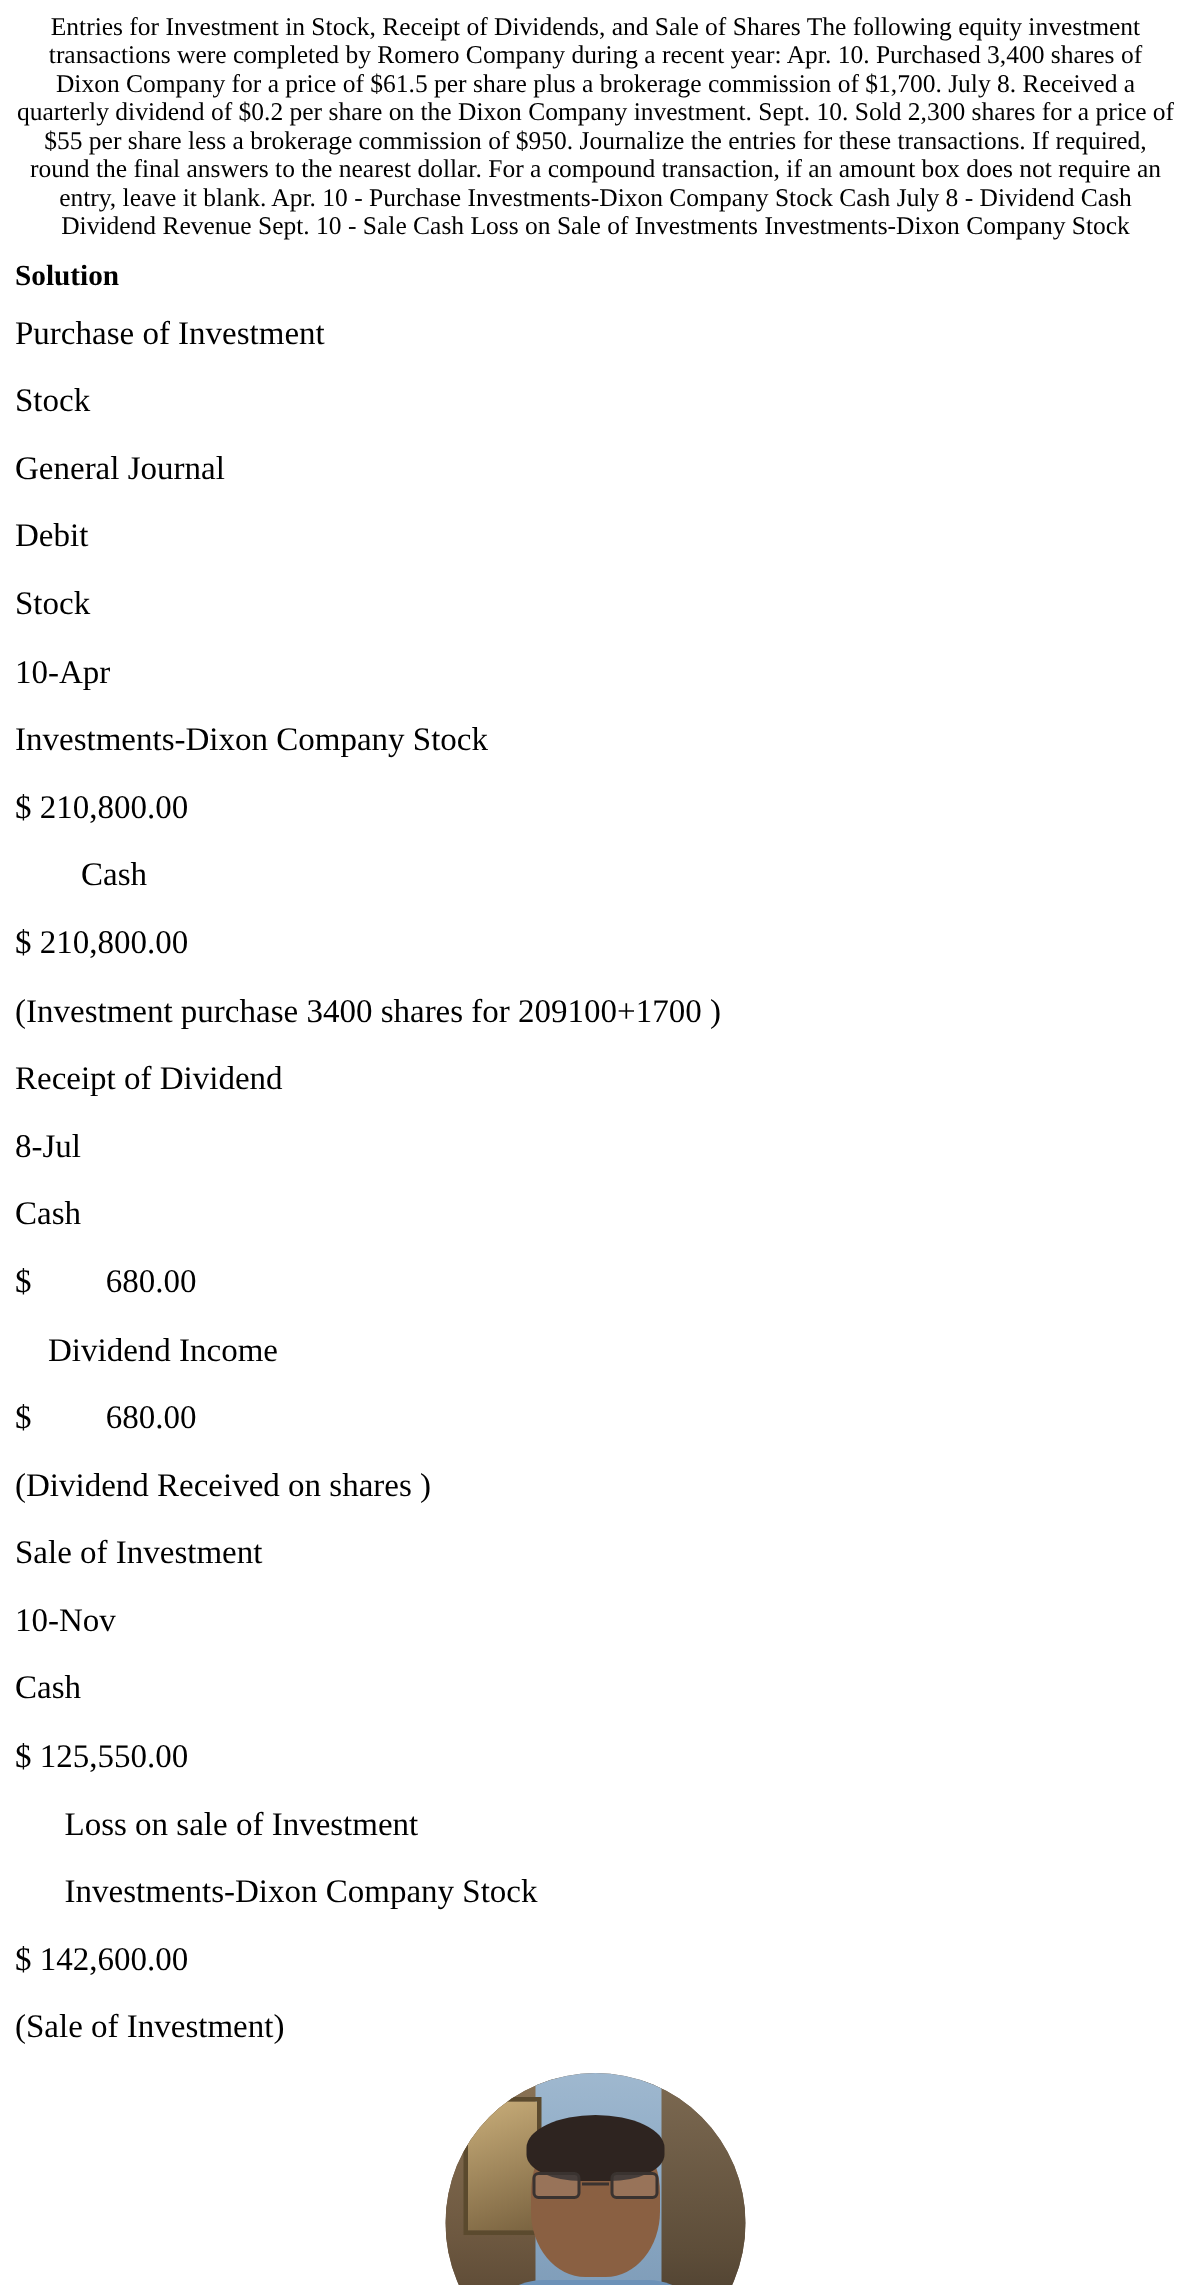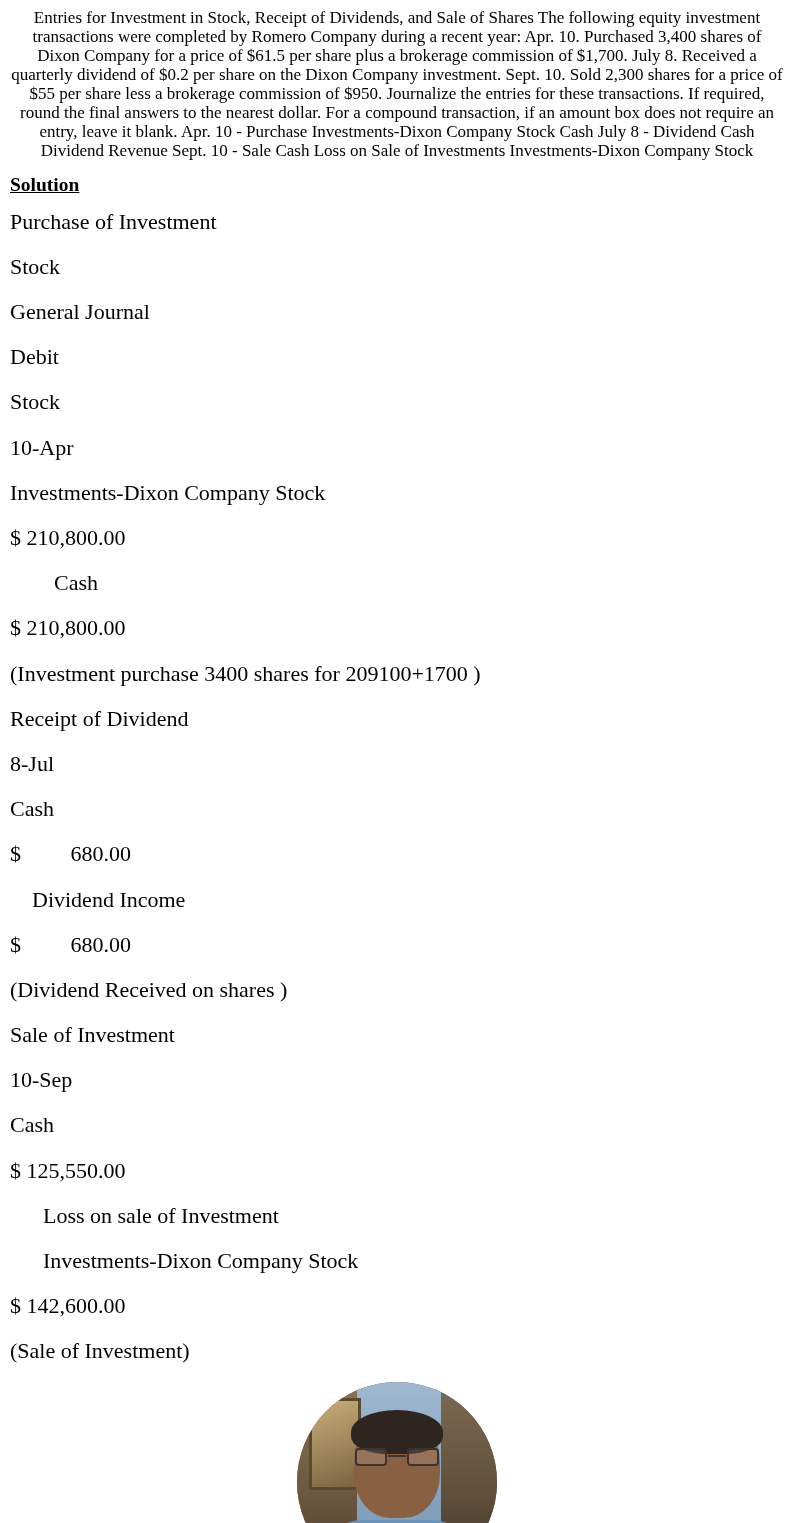--- a/index.html
+++ b/index.html
@@ -21,21 +21,20 @@
     font-size: 17px;
     line-height: 1.12;
     text-align: center;
     margin: 0 0 8px 0;
   }
   h2.solution-heading {
     font-size: 19.5px;
     font-weight: bold;
     margin: 14px 0 14px 0;
     line-height: 1.1;
-    text-decoration: underline;
   }
   .entry-line {
     font-size: 22px;
     line-height: 1.1;
     margin: 0 0 21px 0;
     white-space: pre;
   }
   .entry-line.last {
     margin-bottom: 18px;
   }
@@ -198,21 +197,21 @@
   <div class="entry-line">$ 210,800.00</div>
   <div class="entry-line">(Investment purchase 3400 shares for 209100+1700 )</div>
   <div class="entry-line">Receipt of Dividend</div>
   <div class="entry-line">8-Jul</div>
   <div class="entry-line">Cash</div>
   <div class="entry-line">$         680.00</div>
   <div class="entry-line">    Dividend Income</div>
   <div class="entry-line">$         680.00</div>
   <div class="entry-line">(Dividend Received on shares )</div>
   <div class="entry-line">Sale of Investment</div>
-  <div class="entry-line">10-Sep</div>
+  <div class="entry-line">10-Nov</div>
   <div class="entry-line">Cash</div>
   <div class="entry-line">$ 125,550.00</div>
   <div class="entry-line">      Loss on sale of Investment</div>
   <div class="entry-line">      Investments-Dixon Company Stock</div>
   <div class="entry-line">$ 142,600.00</div>
   <div class="entry-line last">(Sale of Investment)</div>
 
   <div class="avatar-wrap">
     <div class="avatar">
       <div class="bg-left"></div>

